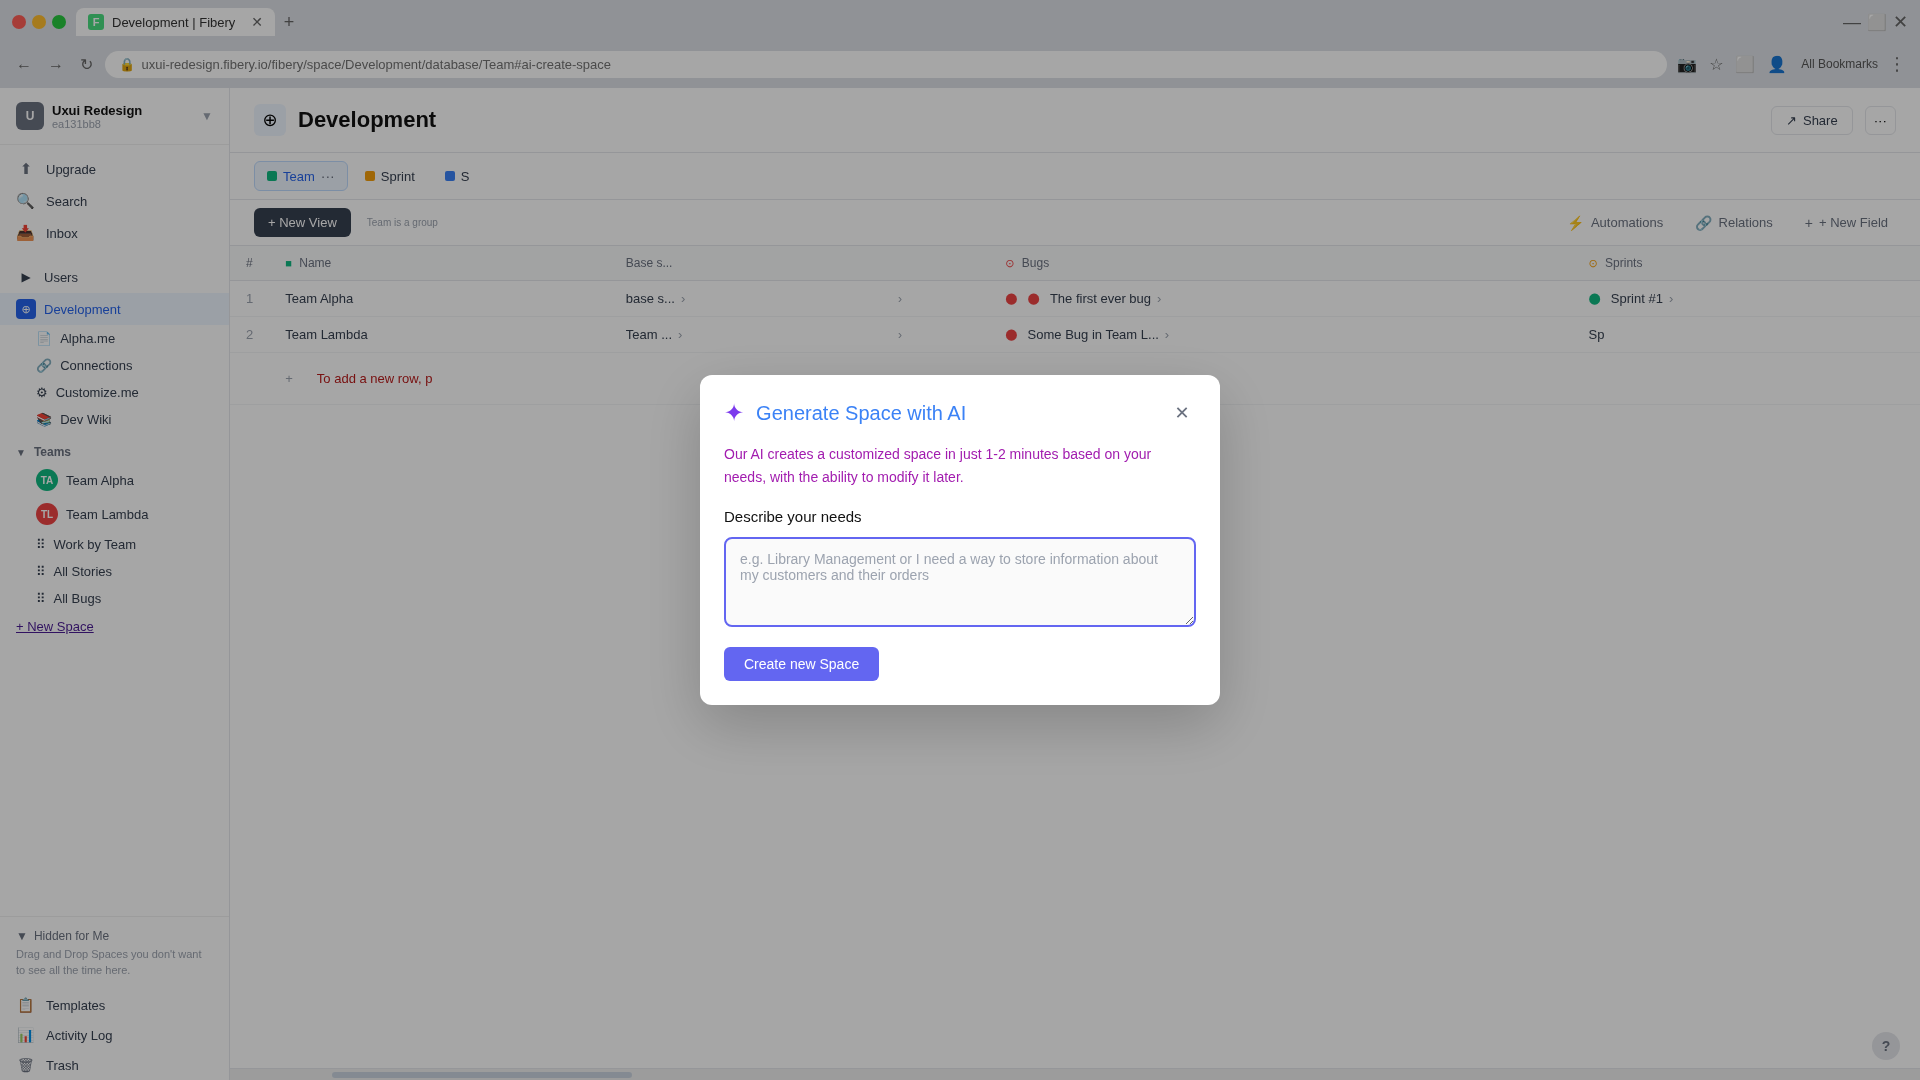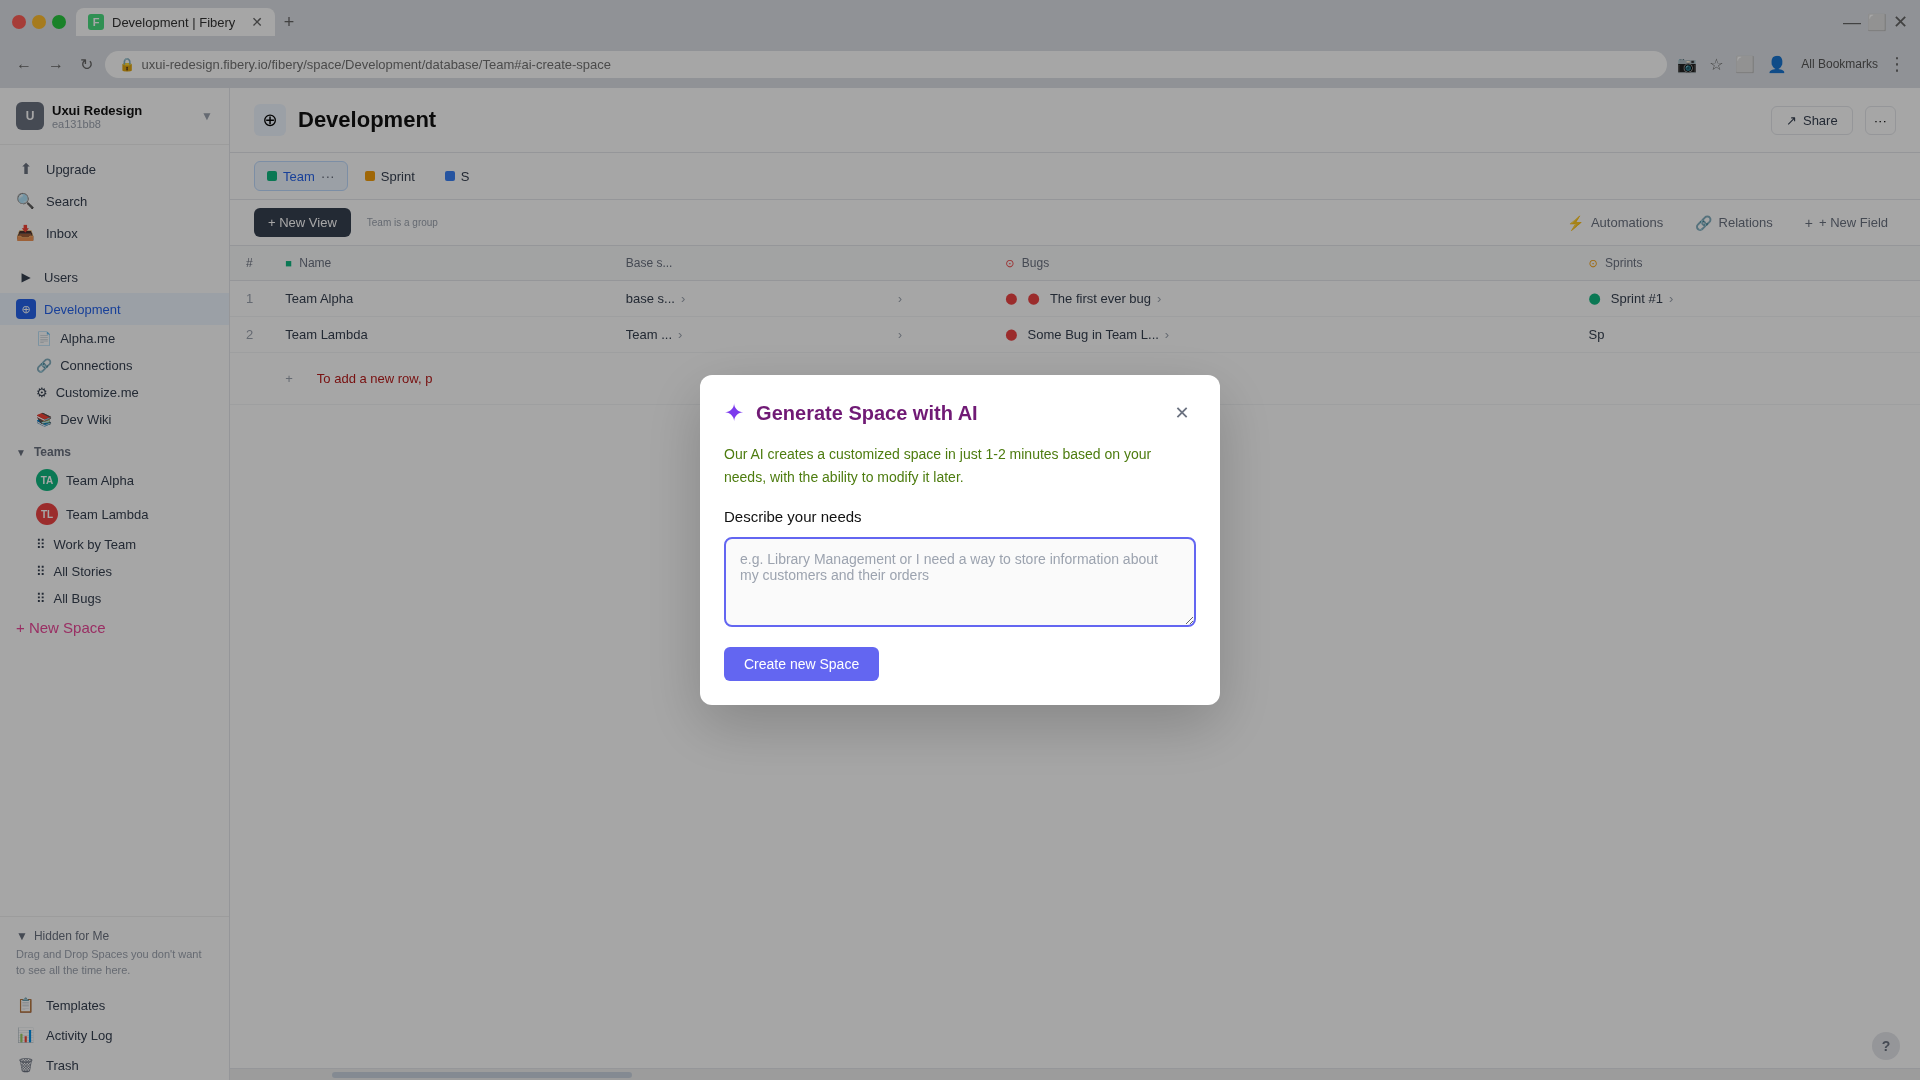--- a/index.html
+++ b/index.html
@@ -82,21 +82,21 @@
     .avatar-tl { background: #ef4444; }
 
     .section-header {
       display: flex; align-items: center; gap: 8px;
       padding: 8px 16px 4px; font-size: 12px; font-weight: 600; color: #6b7280;
     }
     .section-header .toggle { font-size: 10px; }
 
     .sidebar-new-btn {
       display: flex; align-items: center; gap: 8px;
-      padding: 7px 16px; cursor: pointer; font-size: 15px; color: #ec4899;
+      padding: 7px 16px; cursor: pointer; font-size: 13px; color: #4c1d95; text-decoration: underline;
     }
 
     .sidebar-footer { margin-top: auto; border-top: 1px solid #f0f0f0; }
     .hidden-section { padding: 12px 16px; }
     .hidden-title { font-size: 12px; color: #6b7280; display: flex; align-items: center; gap: 6px; margin-bottom: 4px; }
     .hidden-desc { font-size: 11px; color: #9ca3af; line-height: 1.4; }
     .footer-item {
       display: flex; align-items: center; gap: 10px;
       padding: 7px 16px; cursor: pointer; font-size: 13px; color: #374151;
     }
@@ -176,28 +176,28 @@
     .dialog {
       background: #fff; border-radius: 12px; width: 520px;
       box-shadow: 0 20px 60px rgba(0,0,0,0.2); padding: 0; overflow: hidden;
     }
     .dialog-header {
       display: flex; align-items: center; justify-content: space-between;
       padding: 24px 24px 16px;
     }
     .dialog-title-area { display: flex; align-items: center; gap: 12px; }
     .dialog-icon { font-size: 24px; color: #7c3aed; }
-    .dialog-title { font-size: 20px; font-weight: 700; color: #701a75; }
+    .dialog-title { font-size: 20px; font-weight: 400; color: #3b82f6; }
     .dialog-close {
       width: 28px; height: 28px; border: none; background: none;
       cursor: pointer; font-size: 18px; color: #6b7280; display: flex;
       align-items: center; justify-content: center; border-radius: 50%;
     }
     .dialog-body { padding: 0 24px 24px; }
-    .dialog-desc { font-size: 14px; color: #4d7c0f; line-height: 1.6; margin-bottom: 20px; }
+    .dialog-desc { font-size: 14px; color: #a21caf; line-height: 1.6; margin-bottom: 20px; }
     .dialog-label { font-size: 15px; font-weight: 500; color: #111; margin-bottom: 12px; }
     .dialog-textarea {
       width: 100%; min-height: 90px; border: 2px solid #6366f1;
       border-radius: 8px; padding: 12px 14px; font-size: 14px; color: #374151;
       resize: vertical; outline: none; font-family: inherit;
       background: #fafafa;
     }
     .dialog-textarea::placeholder { color: #9ca3af; }
     .dialog-actions { margin-top: 16px; }
     .create-btn {

